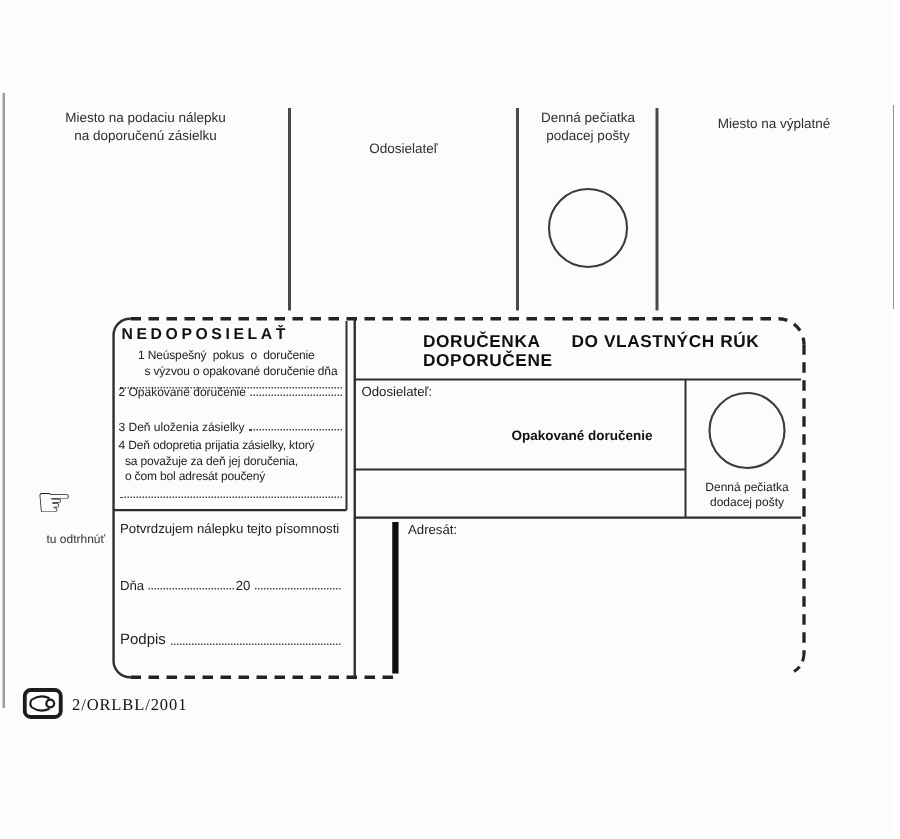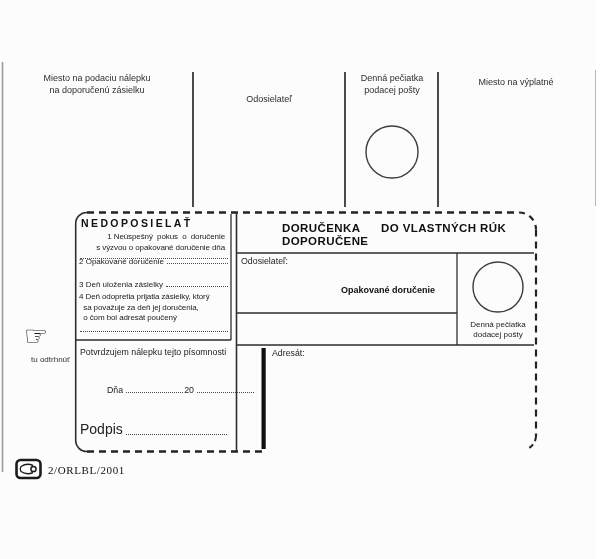--- a/index.html
+++ b/index.html
@@ -64,44 +64,44 @@
   </svg>
 
   <div class="abs toplbl" style="left:22px;top:73px;width:150px;">Miesto na podaciu nálepku
 na doporučenú zásielku</div>
   <div class="abs toplbl" style="left:196px;top:94px;width:146px;">Odosielateľ</div>
   <div class="abs toplbl" style="left:347px;top:73px;width:90px;">Denná pečiatka
 podacej pošty</div>
   <div class="abs toplbl" style="left:441px;top:77px;width:150px;">Miesto na výplatné</div>
 
   <div class="abs ned-title" style="left:81px;top:217px;">NEDOPOSIELAŤ</div>
-  <div class="abs ned-item" style="left:75px;top:232px;width:150px;text-align:right;">1 Neúspešný  pokus  o  doručenie
+  <div class="abs ned-item" style="left:92px;top:232px;width:150px;">1 Neúspešný  pokus  o  doručenie
   s výzvou o opakované doručenie dňa</div>
   <div class="abs dotline" style="left:80px;top:258px;width:148px;"></div>
   <div class="abs row" style="left:79px;top:255px;width:150px;">
     <span>2 Opakované doručenie</span>
     <span class="leader"></span>
   </div>
   <div class="abs row" style="left:79px;top:278px;width:150px;">
     <span>3 Deň uloženia zásielky</span>
     <span class="leader"></span>
   </div>
   <div class="abs ned-item" style="left:79px;top:292px;width:154px;">4 Deň odopretia prijatia zásielky, ktorý
   sa považuje za deň jej doručenia,
   o čom bol adresát poučený</div>
   <div class="abs dotline" style="left:80px;top:331px;width:148px;"></div>
 
   <div class="abs confirm" style="left:80px;top:347px;">Potvrdzujem nálepku tejto písomnosti</div>
-  <div class="abs row" style="left:80px;top:384px;width:148px;font-size:8.8px;margin-left:27px;">
+  <div class="abs row" style="left:80px;top:384px;width:148px;font-size:8.8px;">
     <span>Dňa</span>
     <span class="leader"></span>
     <span>20</span>
     <span class="leader"></span>
   </div>
-  <div class="abs row" style="left:80px;top:421px;width:148px;font-size:14px;justify-content:flex-end;">
+  <div class="abs row" style="left:80px;top:421px;width:148px;font-size:10px;justify-content:flex-end;">
     <span>Podpis</span>
     <span class="leader"></span>
   </div>
 
   <div class="abs hdr-big" style="left:242px;top:222px;">DORUČENKA</div>
   <div class="abs hdr-big" style="left:341px;top:222px;">DO VLASTNÝCH RÚK</div>
   <div class="abs hdr-big" style="left:242px;top:235px;">DOPORUČENE</div>
   <div class="abs hdr-sub" style="left:341px;top:237px;">Opakované doručenie</div>
 
   <div class="abs fieldlbl" style="left:241px;top:256px;">Odosielateľ:</div>

